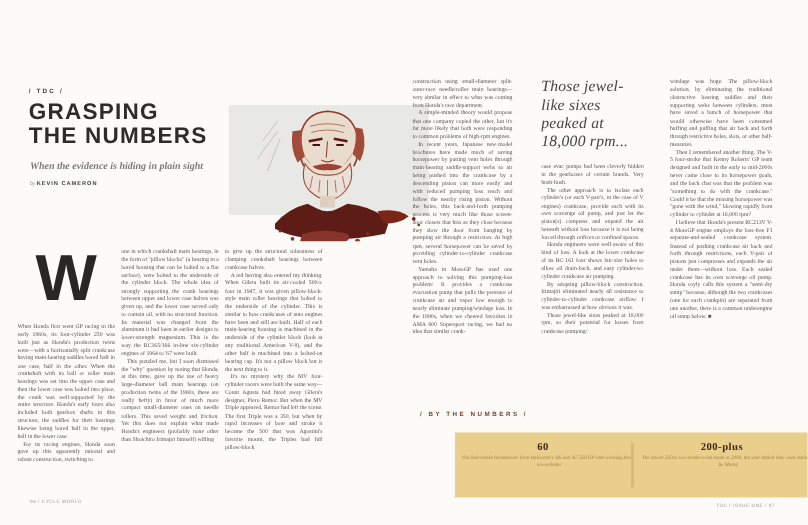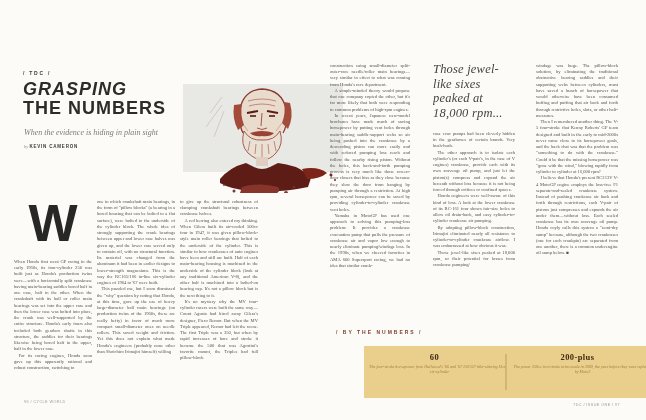--- a/index.html
+++ b/index.html
@@ -40,25 +40,25 @@
 
 <div id="spread">
 
   <section>
 
     <div class="abs" style="left:23px;top:70px;width:120px;height:8px;">
       <div class="half kicker">/ TDC /</div>
     </div>
 
     <h1 class="abs" style="left:23px;top:80px;width:200px;">
-      <span style="display:block;font-style:italic;">GRASPING</span>
+      <span style="display:block;">GRASPING</span>
       <span style="display:block;">THE NUMBERS</span>
     </h1>
 
-    <div class="abs subtitle" style="left:24px;top:128px;width:200px;">When the evidence is hiding in plain sight</div>
+    <div class="abs subtitle" style="left:24px;top:128px;width:200px;font-weight:bold;">When the evidence is hiding in plain sight</div>
 
     <div class="abs" style="left:24px;top:144px;width:160px;height:10px;">
       <div class="half byline">
         <span class="by">by</span>
         <span class="name">KEVIN CAMERON</span>
       </div>
     </div>
 
     <div class="abs illo-box" style="left:183px;top:84px;width:160px;height:88px;"></div>
     <svg class="abs" style="left:190px;top:83px;" width="150" height="110" viewBox="0 0 150 110">

